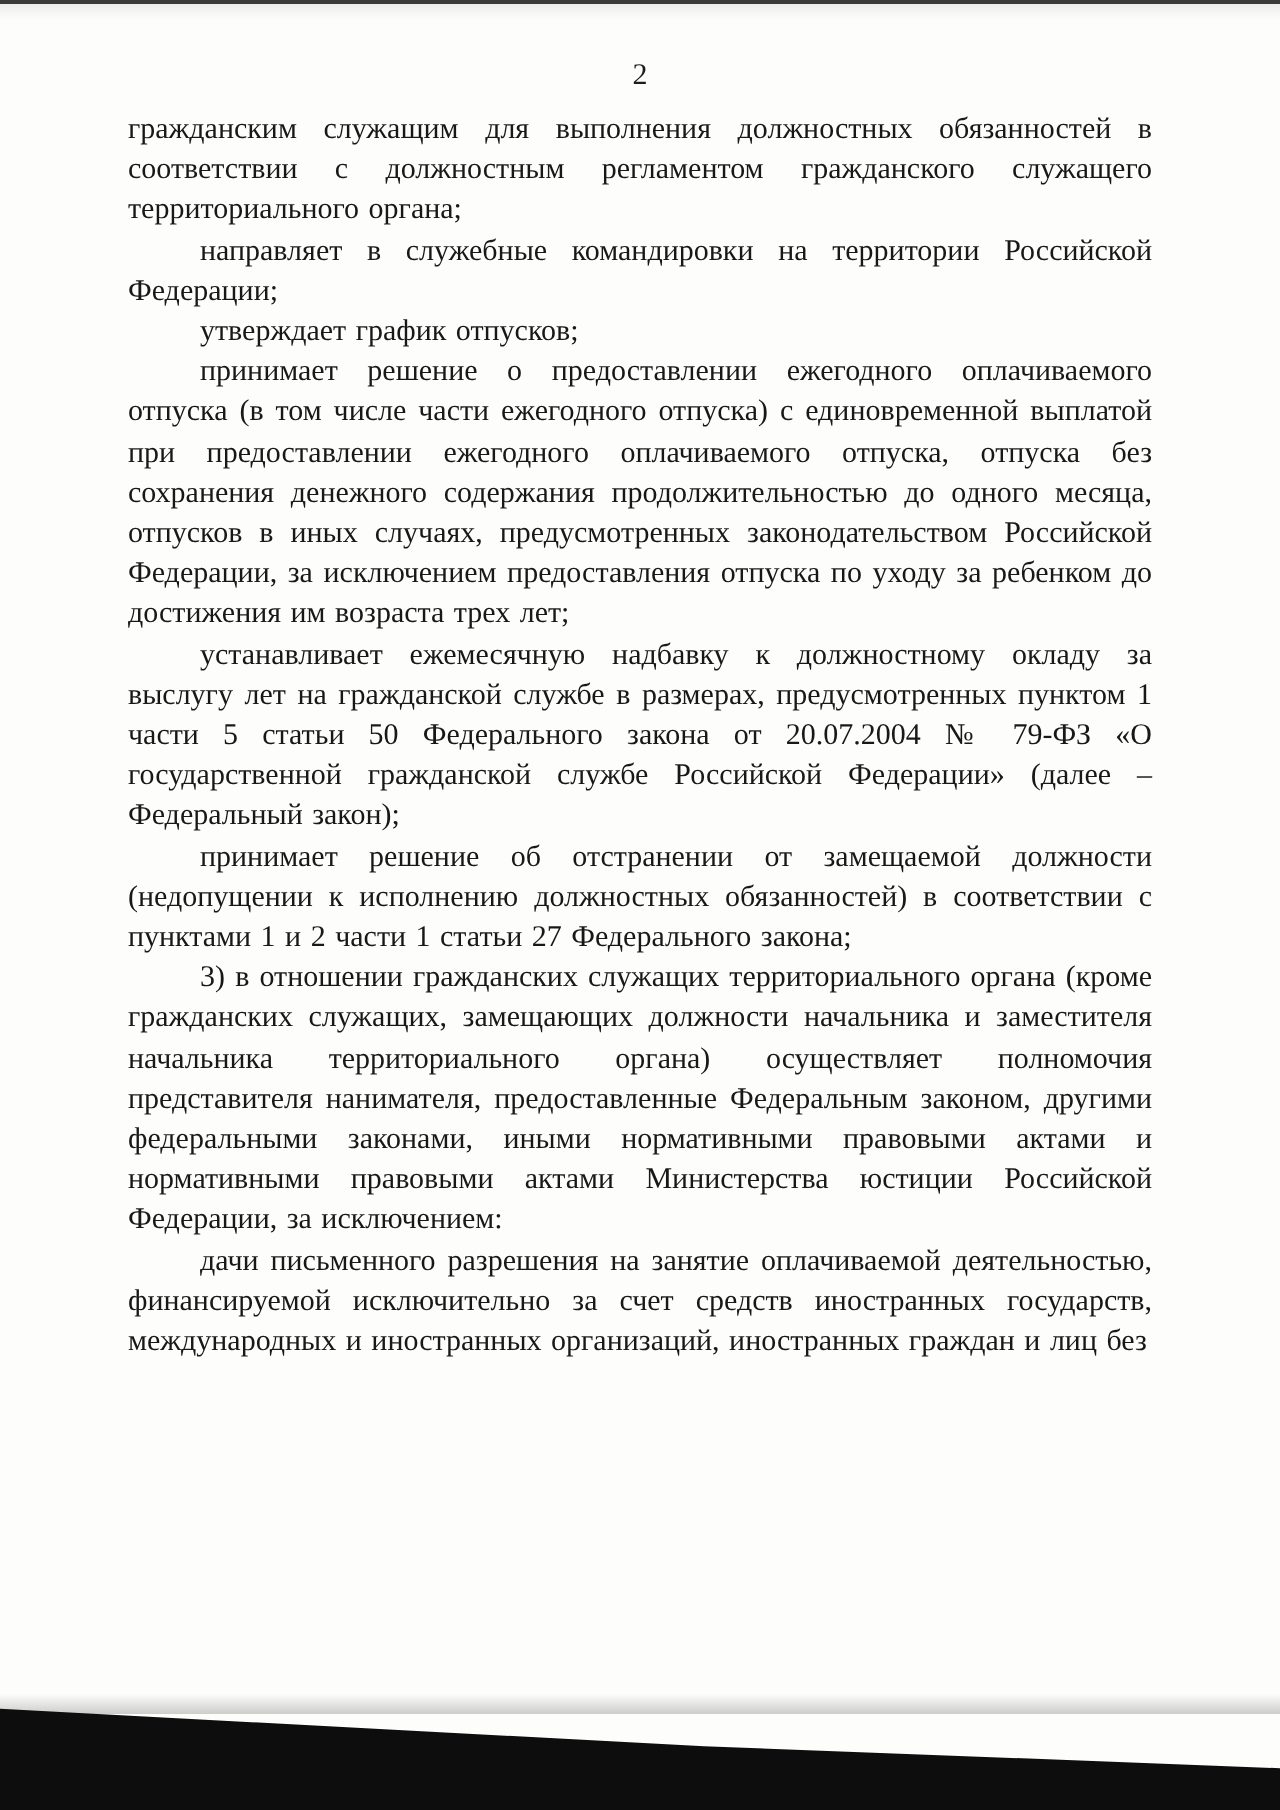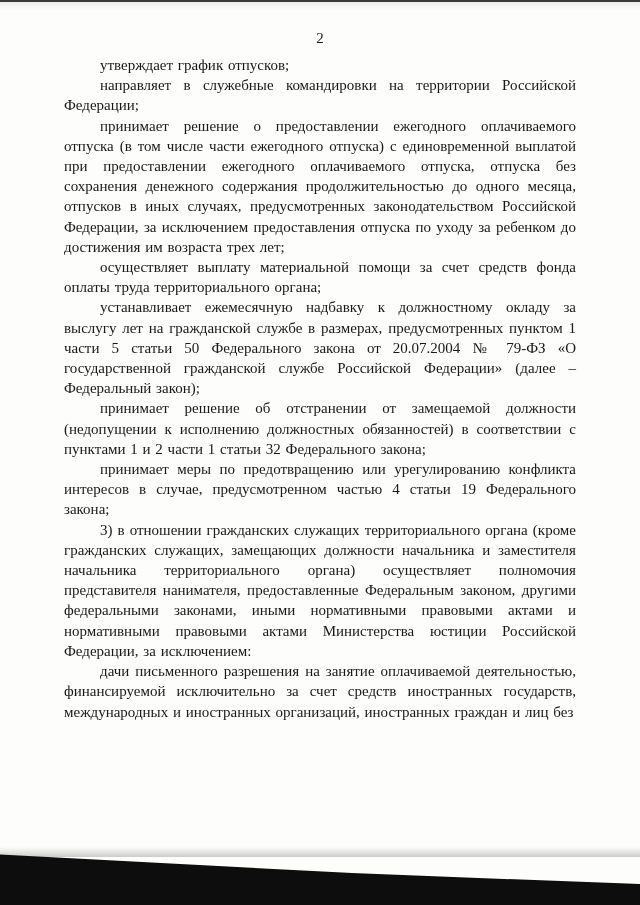--- a/index.html
+++ b/index.html
@@ -75,26 +75,25 @@
 </style>
 </head>
 <body>
 
 <div class="page">
   <div class="top-edge"></div>
 
   <div class="page-number">2</div>
 
   <div class="doc-body">
+      <p class="para">гражданским служащим для выполнения должностных обязанностей в соответствии с должностным регламентом гражданского служащего территориального органа;</p>
+      <p class="para indent">направляет в служебные командировки на территории Российской Федерации;</p>
       <p class="para indent">утверждает график отпусков;</p>
-      <p class="para indent">направляет в служебные командировки на территории Российской Федерации;</p>
       <p class="para indent">принимает решение о предоставлении ежегодного оплачиваемого отпуска (в том числе части ежегодного отпуска) с единовременной выплатой при предоставлении ежегодного оплачиваемого отпуска, отпуска без сохранения денежного содержания продолжительностью до одного месяца, отпусков в иных случаях, предусмотренных законодательством Российской Федерации, за исключением предоставления отпуска по уходу за ребенком до достижения им возраста трех лет;</p>
-      <p class="para indent">осуществляет выплату материальной помощи за счет средств фонда оплаты труда территориального органа;</p>
       <p class="para indent">устанавливает ежемесячную надбавку к должностному окладу за выслугу лет на гражданской службе в размерах, предусмотренных пунктом 1 части 5 статьи 50 Федерального закона от 20.07.2004 № 79-ФЗ «О государственной гражданской службе Российской Федерации» (далее – Федеральный закон);</p>
-      <p class="para indent">принимает решение об отстранении от замещаемой должности (недопущении к исполнению должностных обязанностей) в соответствии с пунктами 1 и 2 части 1 статьи 32 Федерального закона;</p>
-      <p class="para indent">принимает меры по предотвращению или урегулированию конфликта интересов в случае, предусмотренном частью 4 статьи 19 Федерального закона;</p>
+      <p class="para indent">принимает решение об отстранении от замещаемой должности (недопущении к исполнению должностных обязанностей) в соответствии с пунктами 1 и 2 части 1 статьи 27 Федерального закона;</p>
       <p class="para indent">3) в отношении гражданских служащих территориального органа (кроме гражданских служащих, замещающих должности начальника и заместителя начальника территориального органа) осуществляет полномочия представителя нанимателя, предоставленные Федеральным законом, другими федеральными законами, иными нормативными правовыми актами и нормативными правовыми актами Министерства юстиции Российской Федерации, за исключением:</p>
       <p class="para indent">дачи письменного разрешения на занятие оплачиваемой деятельностью, финансируемой исключительно за счет средств иностранных государств, международных и иностранных организаций, иностранных граждан и лиц без</p>
     </div>
 
   <div class="scan-shadow-soft"></div>
   <div class="scan-shadow"></div>
 </div>
 
 </body></html>

